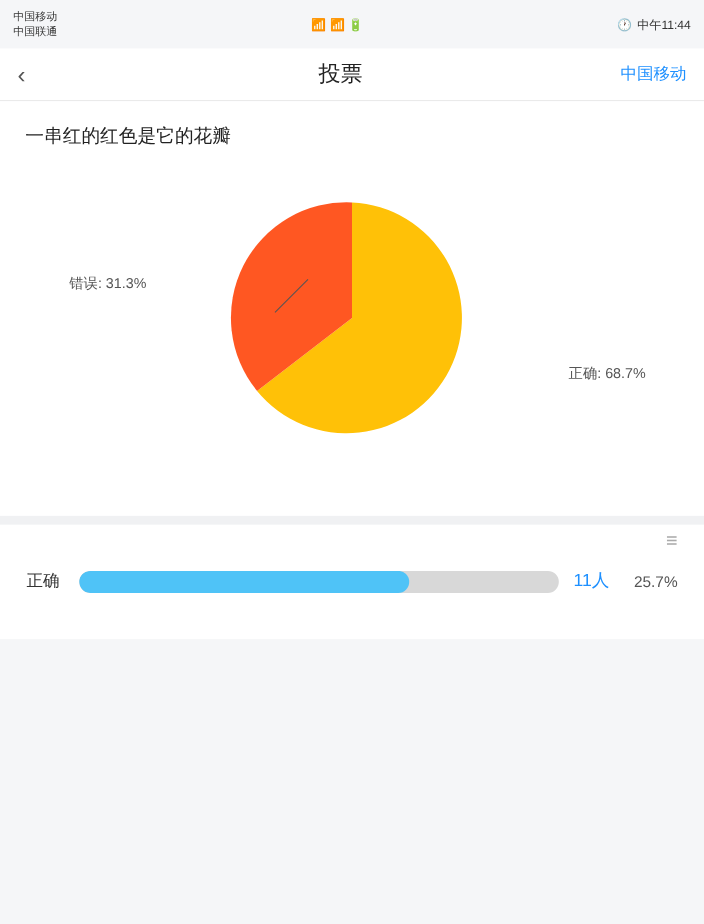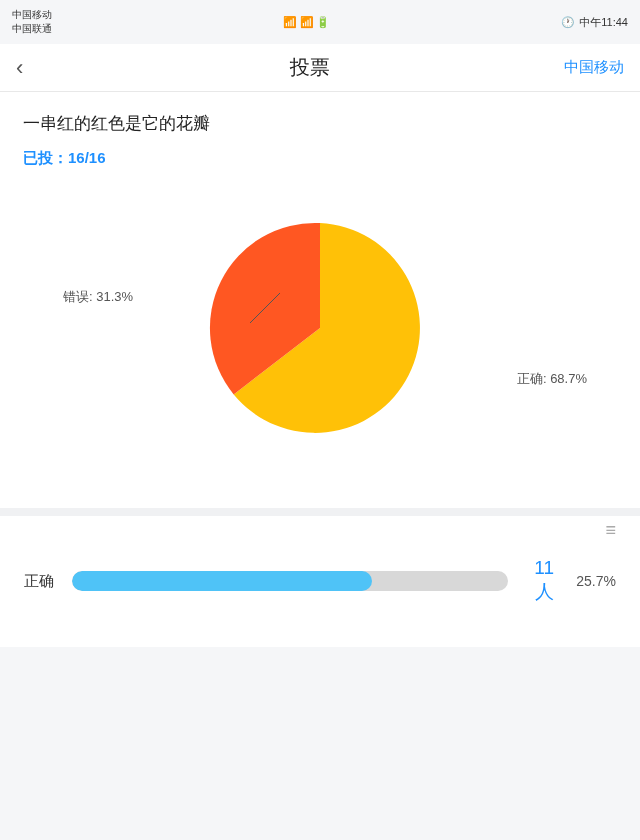--- a/index.html
+++ b/index.html
@@ -140,21 +140,21 @@
       overflow: hidden;
     }
 
     .progress-bar-fill {
       height: 100%;
       border-radius: 10px;
       background: #4fc3f7;
     }
 
     .stat-count {
-      font-size: 19px;
+      font-size: 16px;
       color: #1e90ff;
       width: 34px;
       text-align: right;
       flex-shrink: 0;
     }
 
     .stat-percent {
       font-size: 14px;
       color: #555;
       width: 50px;
@@ -188,23 +188,20 @@
 <div class="nav-bar">
   <span class="nav-back">‹</span>
   <span class="nav-title">投票</span>
   <span class="nav-action">中国移动</span>
 </div>
 
 <div class="content">
 
   <div class="question-title">一串红的红色是它的花瓣</div>
 
-  <div class="vote-count">
-    <span>已投：</span><span>16/16</span>
-  </div>
 
   <div class="pie-container">
 
     <div class="pie-label-left">
       <span>错误: 31.3%</span>
     </div>
 
     <svg width="260" height="240" viewBox="0 0 260 240">
 
       <path d="

